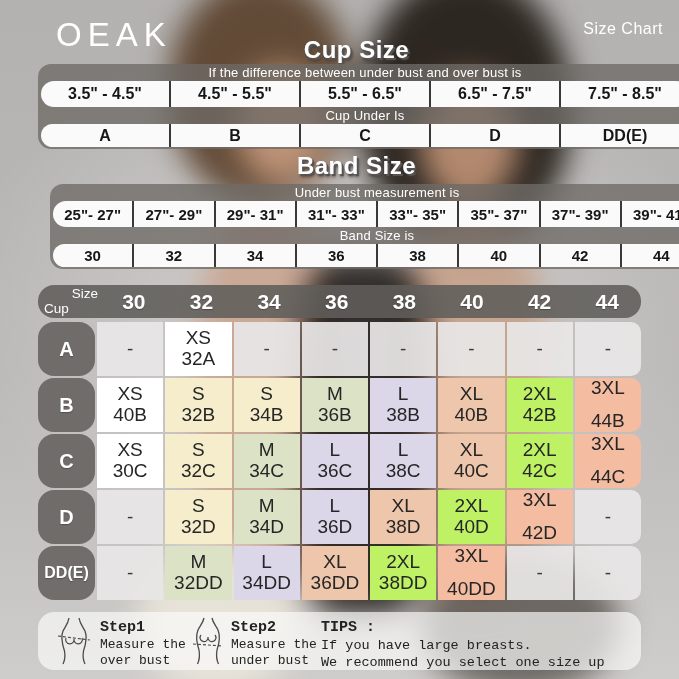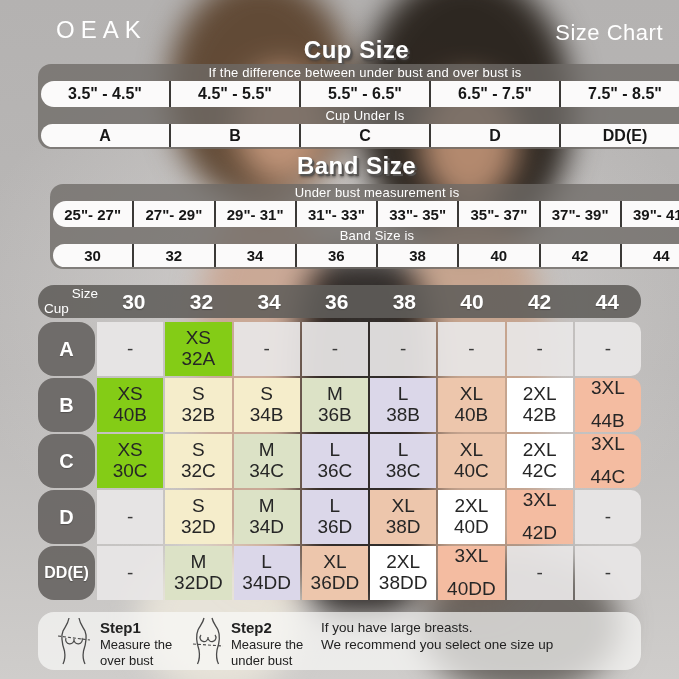--- a/index.html
+++ b/index.html
@@ -19,22 +19,22 @@
   .hair-left{left:168px;top:-25px;width:185px;height:230px;background:#5d452f;opacity:.95;}
   .hair-right{left:358px;top:-30px;width:215px;height:280px;background:#262019;opacity:.95;}
   .face-left{left:236px;top:66px;width:92px;height:118px;background:#c89a7e;opacity:.9;}
   .face-right{left:420px;top:78px;width:98px;height:126px;background:#c29377;opacity:.9;}
   .body-left{left:196px;top:205px;width:140px;height:390px;background:#c9a089;opacity:.8;border-radius:40%;}
   .body-right{left:396px;top:210px;width:150px;height:400px;background:#c59c82;opacity:.8;border-radius:40%;}
   .dark-top{left:296px;top:255px;width:135px;height:360px;background:#16120f;opacity:.85;border-radius:30%;}
   .dress-light{left:138px;top:545px;width:160px;height:150px;background:#eae5da;opacity:.9;}
   .dress-gray{left:420px;top:555px;width:200px;height:140px;background:#55504b;opacity:.8;}
 
-  .logo{position:absolute;left:56px;top:16px;color:#fff;font-size:24px;font-weight:400;letter-spacing:6px;}
-  .page-label{position:absolute;right:16px;top:20px;color:#fff;font-size:22px;font-weight:400;letter-spacing:0.5px;}
+  .logo{position:absolute;left:56px;top:16px;color:#fff;font-size:33px;font-weight:400;letter-spacing:6px;}
+  .page-label{position:absolute;right:16px;top:20px;color:#fff;font-size:16px;font-weight:400;letter-spacing:0.5px;}
 
   .section-title{position:absolute;left:0;width:100%;text-align:center;color:#fff;
     font-size:24px;font-weight:700;letter-spacing:0.5px;
     text-shadow:2px 2px 0 #565452, 2px 3px 3px rgba(60,58,56,0.85);padding-left:17px;}
   .t-cup{top:36px;}
   .t-band{top:152px;}
 
   .panel{position:absolute;left:38px;width:654px;background:rgba(110,106,103,0.78);
     border-radius:13px;padding-top:0;}
   .p-cup{top:64px;height:85px;}
@@ -60,34 +60,34 @@
   .m-row{display:flex;height:54px;gap:2px;}
   .m-label{width:57px;flex:0 0 57px;background:rgba(102,99,96,0.9);border-radius:16px;color:#fff;
     font-weight:700;font-size:20px;display:flex;align-items:center;justify-content:center;
     text-shadow:0 1px 1px rgba(55,53,51,0.5);}
   .m-label.small{font-size:16px;}
   .m-cell{flex:1;display:flex;flex-direction:column;align-items:center;justify-content:center;
     font-size:19px;color:#262626;line-height:1.1;}
   .m-cell:first-child{border-radius:10px 0 0 10px;}
   .m-cell:last-child{border-radius:0 10px 10px 0;}
   .c-empty{background:rgba(232,230,230,0.93);color:#3a3a3a;}
-  .c-pink{background:#84cc16;}
+  .c-pink{background:#ffffff;}
   .c-yellow{background:#f5edcb;}
   .c-green{background:#dce2c6;}
-  .c-sage{background:#ffffff;}
+  .c-sage{background:#bef264;}
   .c-lav{background:#dbd7e9;}
   .c-peach{background:#edc6ac;}
   .c-salmon{background:#f4bca1;justify-content:space-between;}
 
   .footer{position:absolute;left:38px;top:612px;width:603px;height:58px;
     background:rgba(250,250,249,0.68);border-radius:16px;color:#222;}
   .f-icon{position:absolute;top:5px;}
   .i1{left:16px;}
   .i2{left:150px;}
-  .f-block{position:absolute;top:7px;}
+  .f-block{position:absolute;top:7px;font-family:Liberation Mono, monospace;}
   .b1{left:62px;}
   .b2{left:193px;}
   .b3{left:283px;}
   .f-title{font-size:15px;font-weight:700;margin-bottom:1px;}
   .f-lines div{font-size:13px;line-height:15.5px;}
   .b3 .f-lines div{font-size:13.5px;line-height:17px;}
 </style>
 </head>
 <body>
 
@@ -360,18 +360,19 @@
     <path d="M5 27 L35 29" stroke="#4a4a4a" stroke-width="1.1" stroke-dasharray="3 2"></path>
   </svg>
   <div class="f-block b2">
     <div class="f-title">Step2</div>
     <div class="f-lines">
         <div>Measure the</div>
         <div>under bust</div>
       </div>
   </div>
   <div class="f-block b3">
+    <div class="f-title">TIPS :</div>
     <div class="f-lines">
         <div>If you have large breasts.</div>
         <div>We recommend you select one size up</div>
       </div>
   </div>
 </div>
 
 </body></html>

